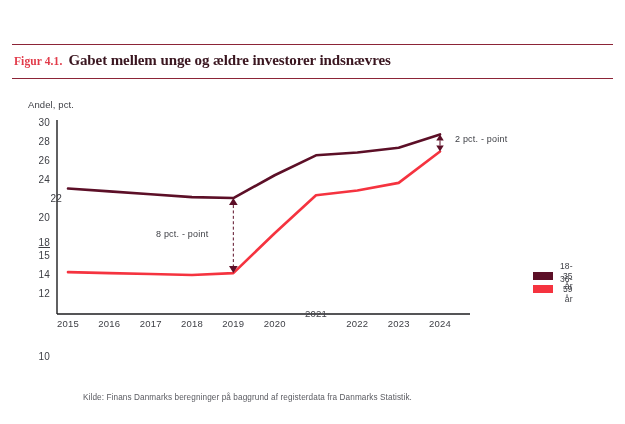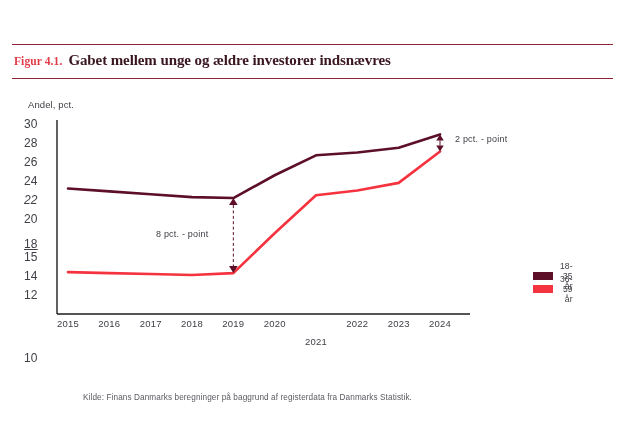--- a/index.html
+++ b/index.html
@@ -67,21 +67,22 @@
     position: absolute;
     left: 28px;
     top: 99px;
     font-size: 9.5px;
     color: #3f4046;
     letter-spacing: 0.1px;
   }
   .ytick {
     position: absolute;
     width: 26px;
-    font-size: 12px;
+    text-align: right;
+    font-size: 10px;
     color: #3f4046;
     letter-spacing: 0.2px;
   }
   .xtick {
     position: absolute;
     width: 44px;
     text-align: center;
     font-size: 9.5px;
     color: #3f4046;
     letter-spacing: 0.2px;
@@ -181,37 +182,37 @@
         <polygon id="arrow2024-dn" fill="#5c0f27" points="440,151.5 436.28,145.5 443.72,145.5"></polygon>
       </g>
     </svg>
 
     
     <div id="yticks">
         <div class="ytick" style="left: 24px; top: 117px;">30</div>
         <div class="ytick" style="left: 24px; top: 136px;">28</div>
         <div class="ytick" style="left: 24px; top: 155px;">26</div>
         <div class="ytick" style="left: 24px; top: 174px;">24</div>
-        <div class="ytick" style="left: 24px; top: 193px; font-style: italic;">22</div>
+        <div class="ytick" style="left: 36px; top: 193px;">22</div>
         <div class="ytick" style="left: 24px; top: 212px;">20</div>
         <div class="ytick" style="left: 24px; top: 237px; text-decoration: underline;">18</div>
         <div class="ytick" style="left: 24px; top: 250px;">15</div>
         <div class="ytick" style="left: 24px; top: 269px;">14</div>
         <div class="ytick" style="left: 24px; top: 288px;">12</div>
         <div class="ytick" style="left: 24px; top: 307px; margin-top: 44px;">10</div>
       </div>
     
     <div id="xticks">
         <div class="xtick" style="left: 46px; top: 318px;">2015</div>
         <div class="xtick" style="left: 87.3333px; top: 318px;">2016</div>
         <div class="xtick" style="left: 128.667px; top: 318px;">2017</div>
         <div class="xtick" style="left: 170px; top: 318px;">2018</div>
         <div class="xtick" style="left: 211.333px; top: 318px;">2019</div>
         <div class="xtick" style="left: 252.667px; top: 318px;">2020</div>
-        <div class="xtick" style="left: 294px; top: 336px; text-align: center;">2021</div>
+        <div class="xtick" style="left: 294px; top: 308px; text-align: center;">2021</div>
         <div class="xtick" style="left: 335.333px; top: 318px;">2022</div>
         <div class="xtick" style="left: 376.667px; top: 318px;">2023</div>
         <div class="xtick" style="left: 418px; top: 318px;">2024</div>
       </div>
   </div>
 
   <div class="annot annot-gap-8">8 pct. - point</div>
   <div class="annot annot-gap-2">2 pct. - point</div>
 
   <div class="legend">

